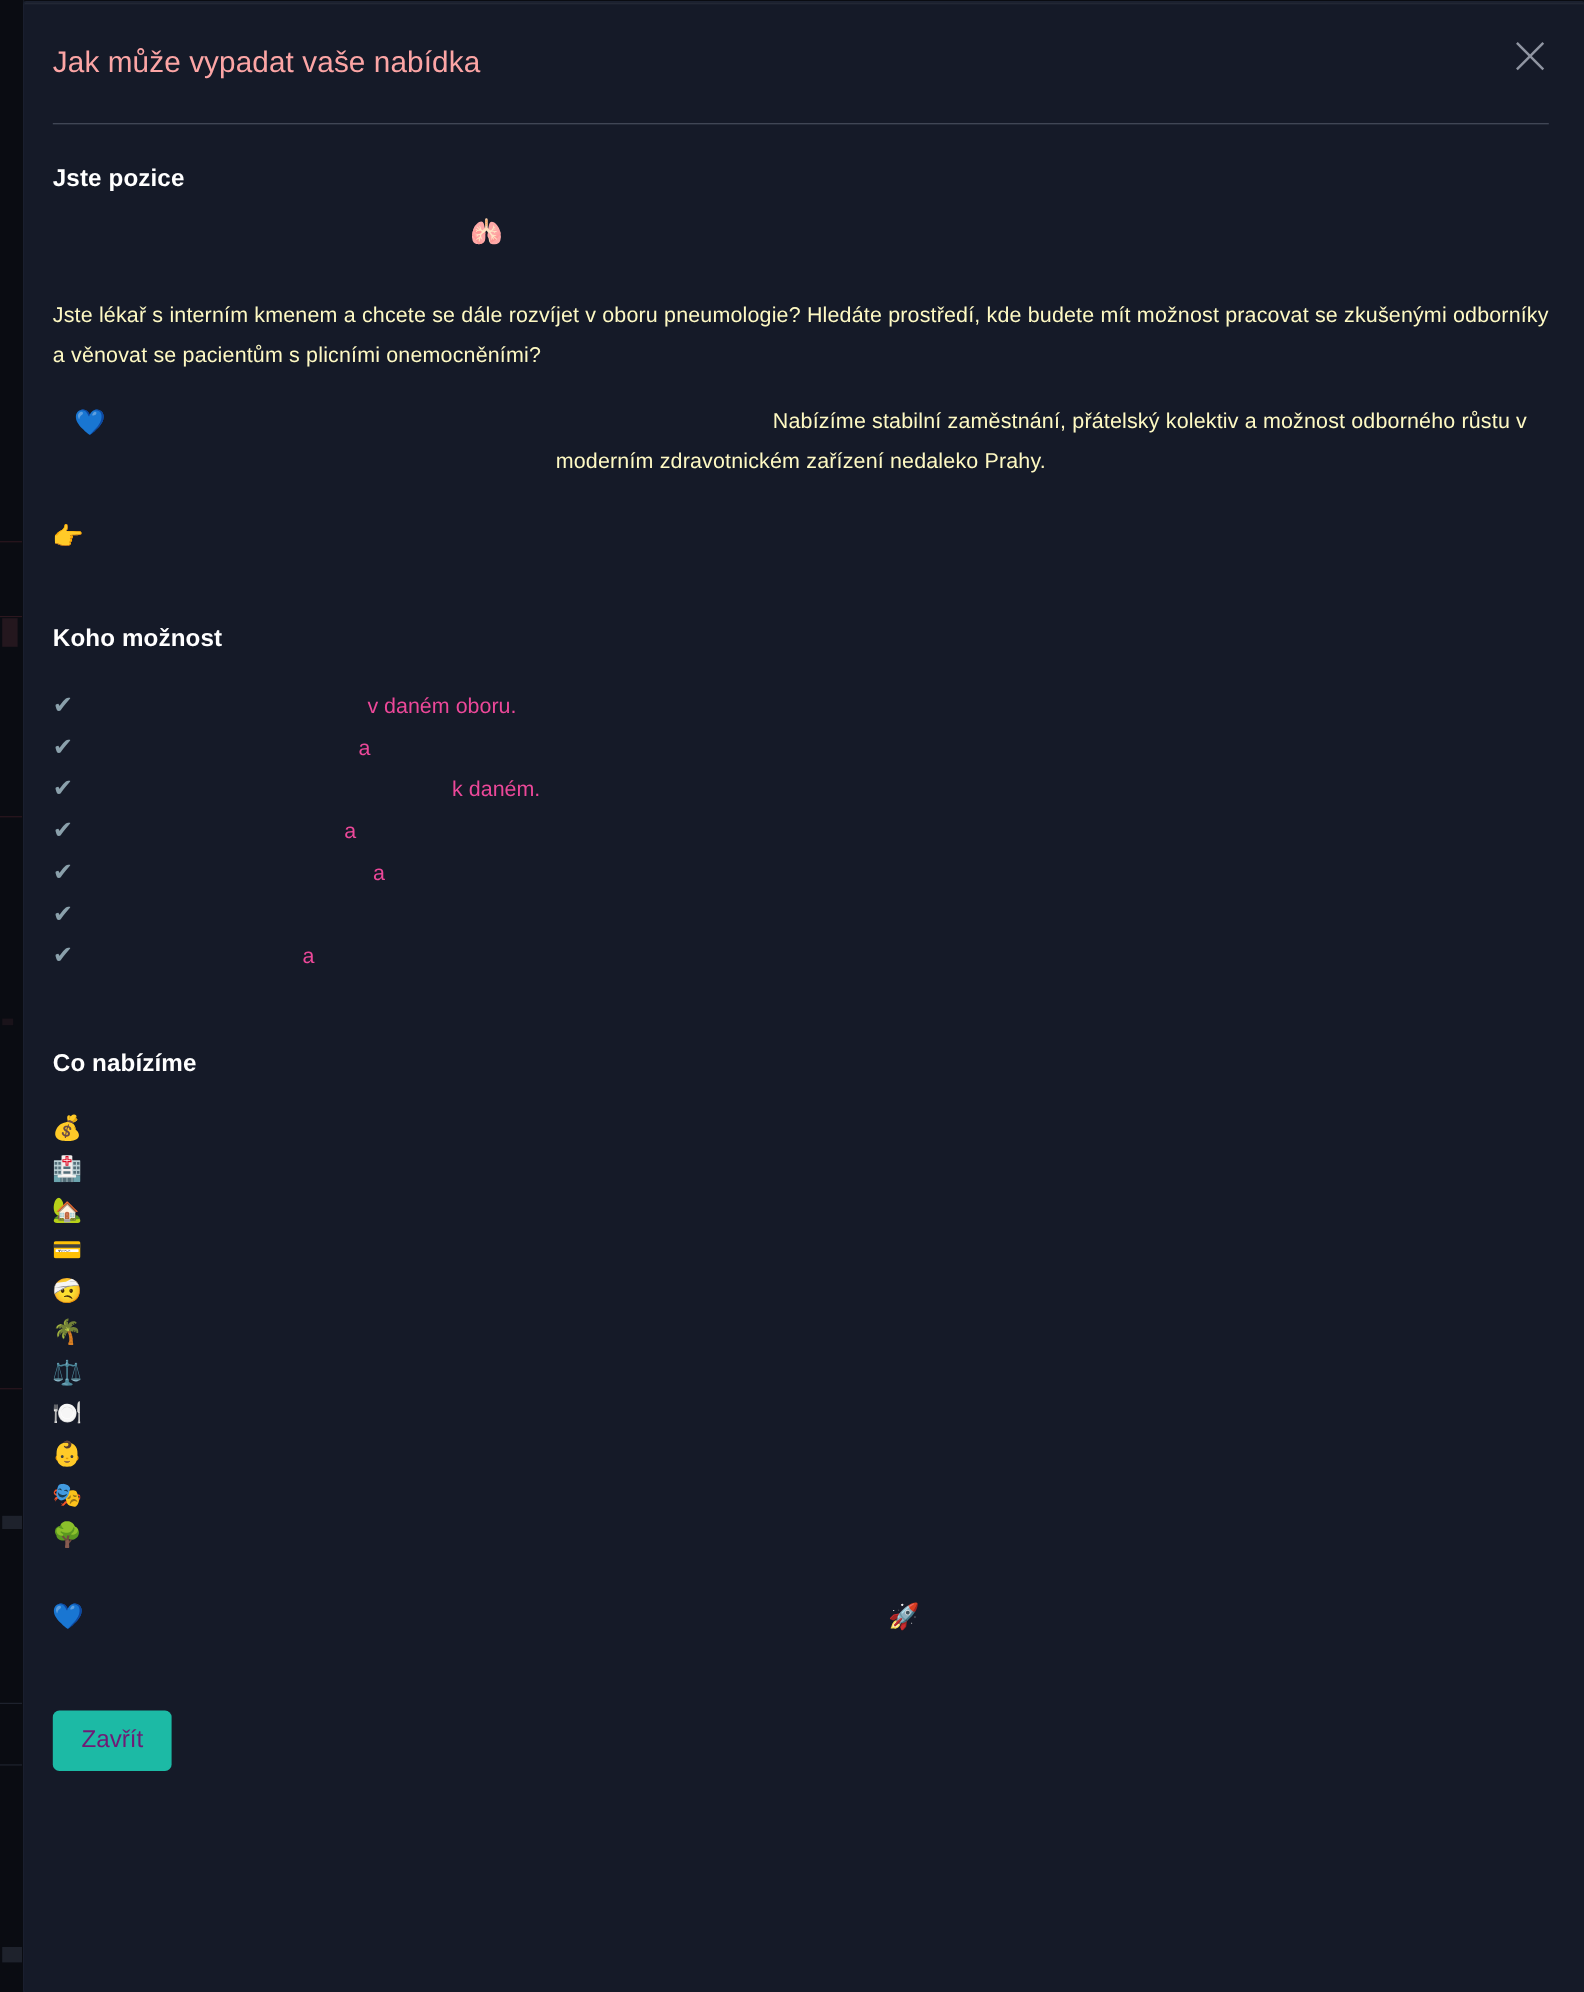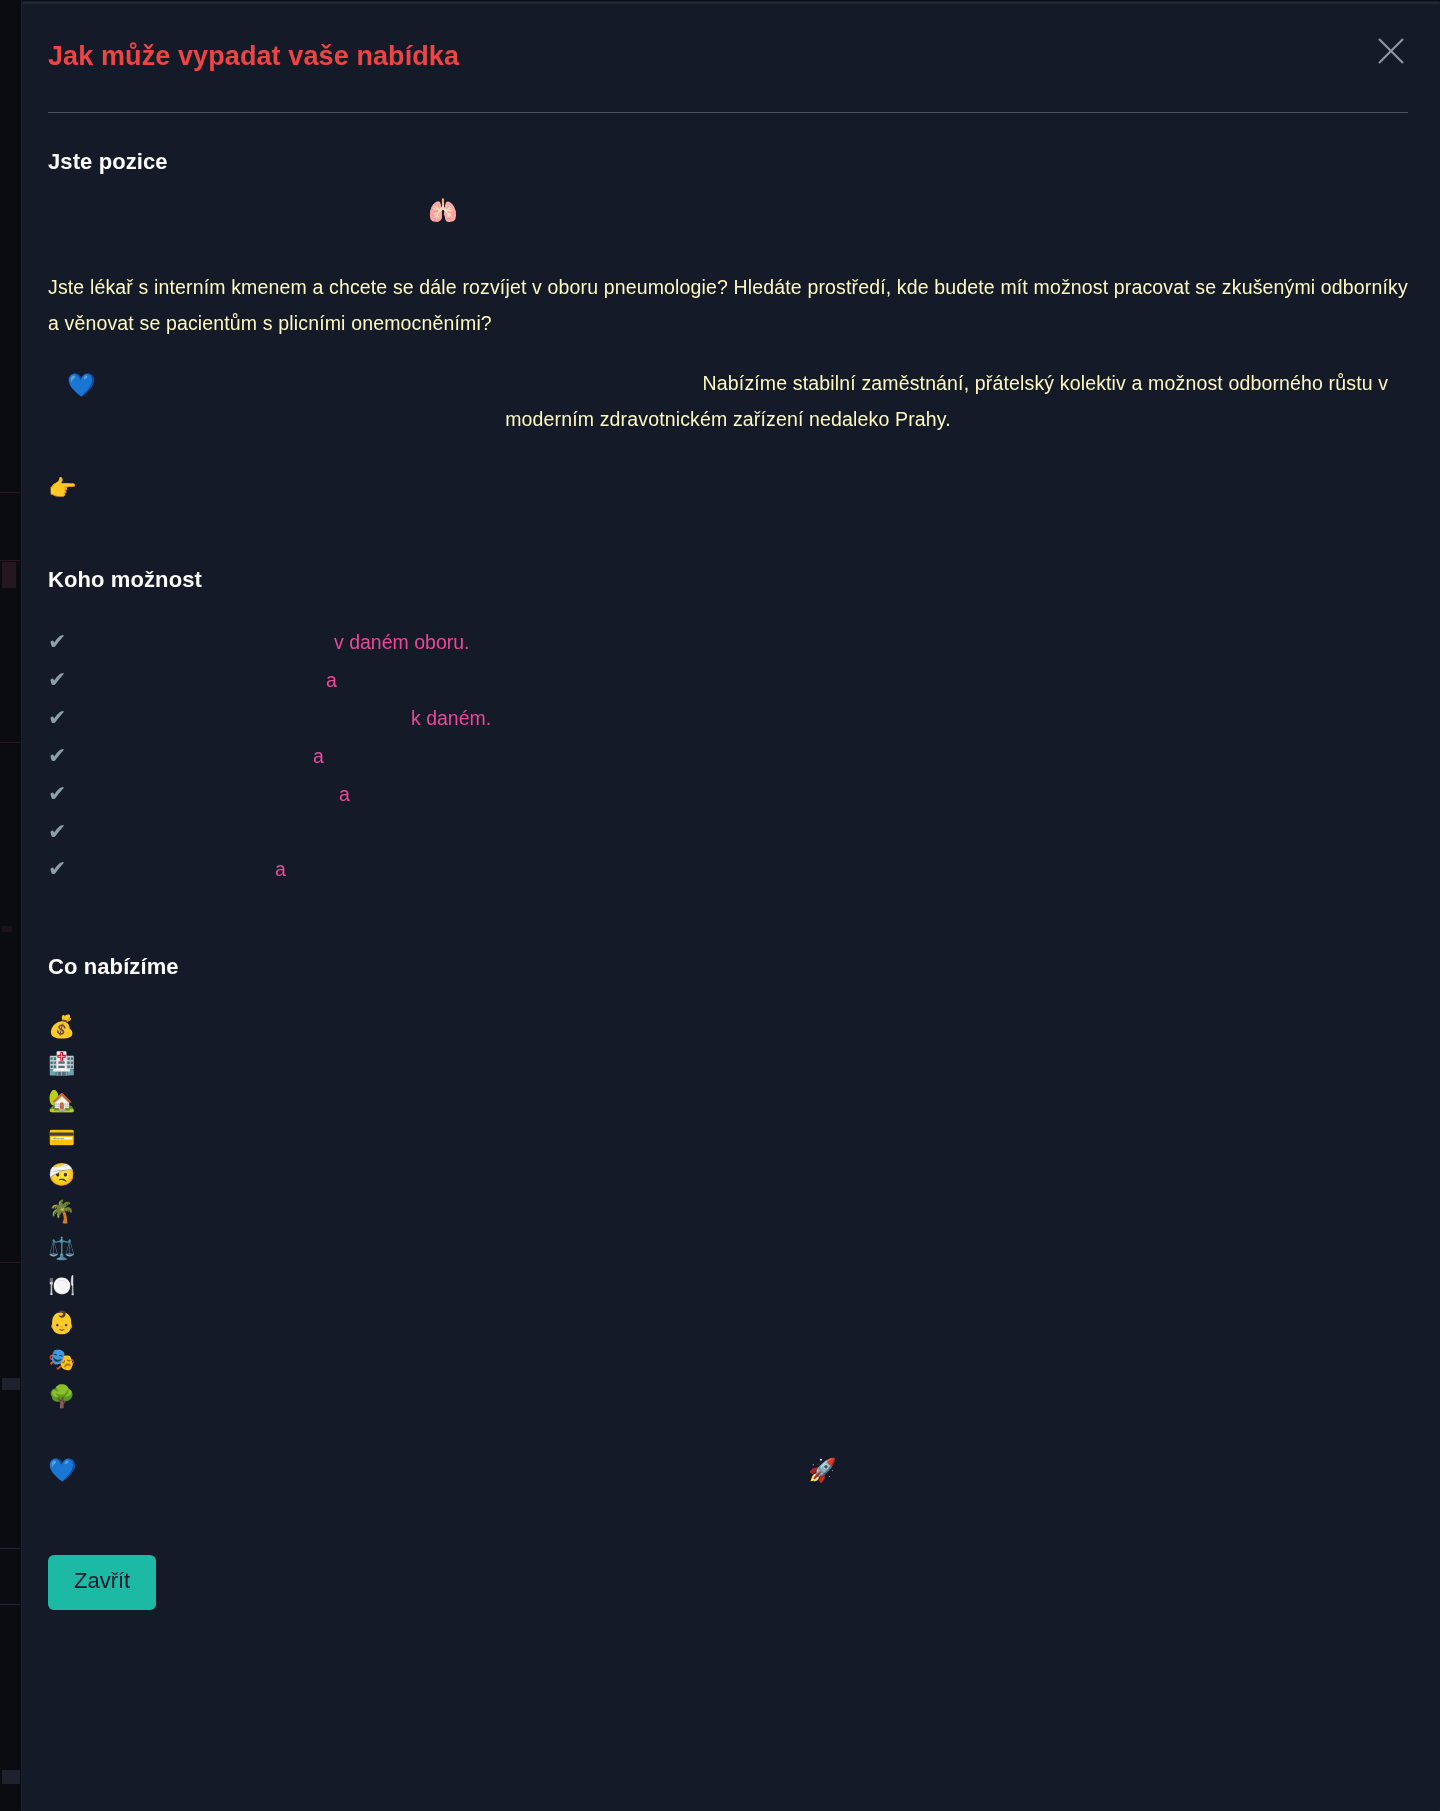--- a/index.html
+++ b/index.html
@@ -64,22 +64,22 @@
     height: 2px;
     background: #222734;
   }
 
   .modal-header {
     position: relative;
     padding: 38px 46px 0 26px;
   }
   .modal-title {
     font-size: 27px;
-    font-weight: bold;
-    color: #ef4444;
+    font-weight: normal;
+    color: #fca5a5;
     letter-spacing: .1px;
     margin: 0;
     line-height: 1.2;
   }
   .close-icon {
     position: absolute;
     top: 32px;
     right: 32px;
     width: 34px;
     height: 34px;
@@ -196,21 +196,21 @@
   }
 
   .modal-footer {
     margin-top: 62px;
     padding: 0 32px 0 26px;
   }
   .btn-close {
     display: inline-block;
     border: none;
     background: #1cbaa5;
-    color: #0f172a;
+    color: #701a75;
     font-family: "Liberation Sans", sans-serif;
     font-size: 22px;
     font-weight: normal;
     padding: 14px 26px 16px 26px;
     border-radius: 6px;
     cursor: pointer;
     line-height: 1.1;
   }
 </style>
 </head>

